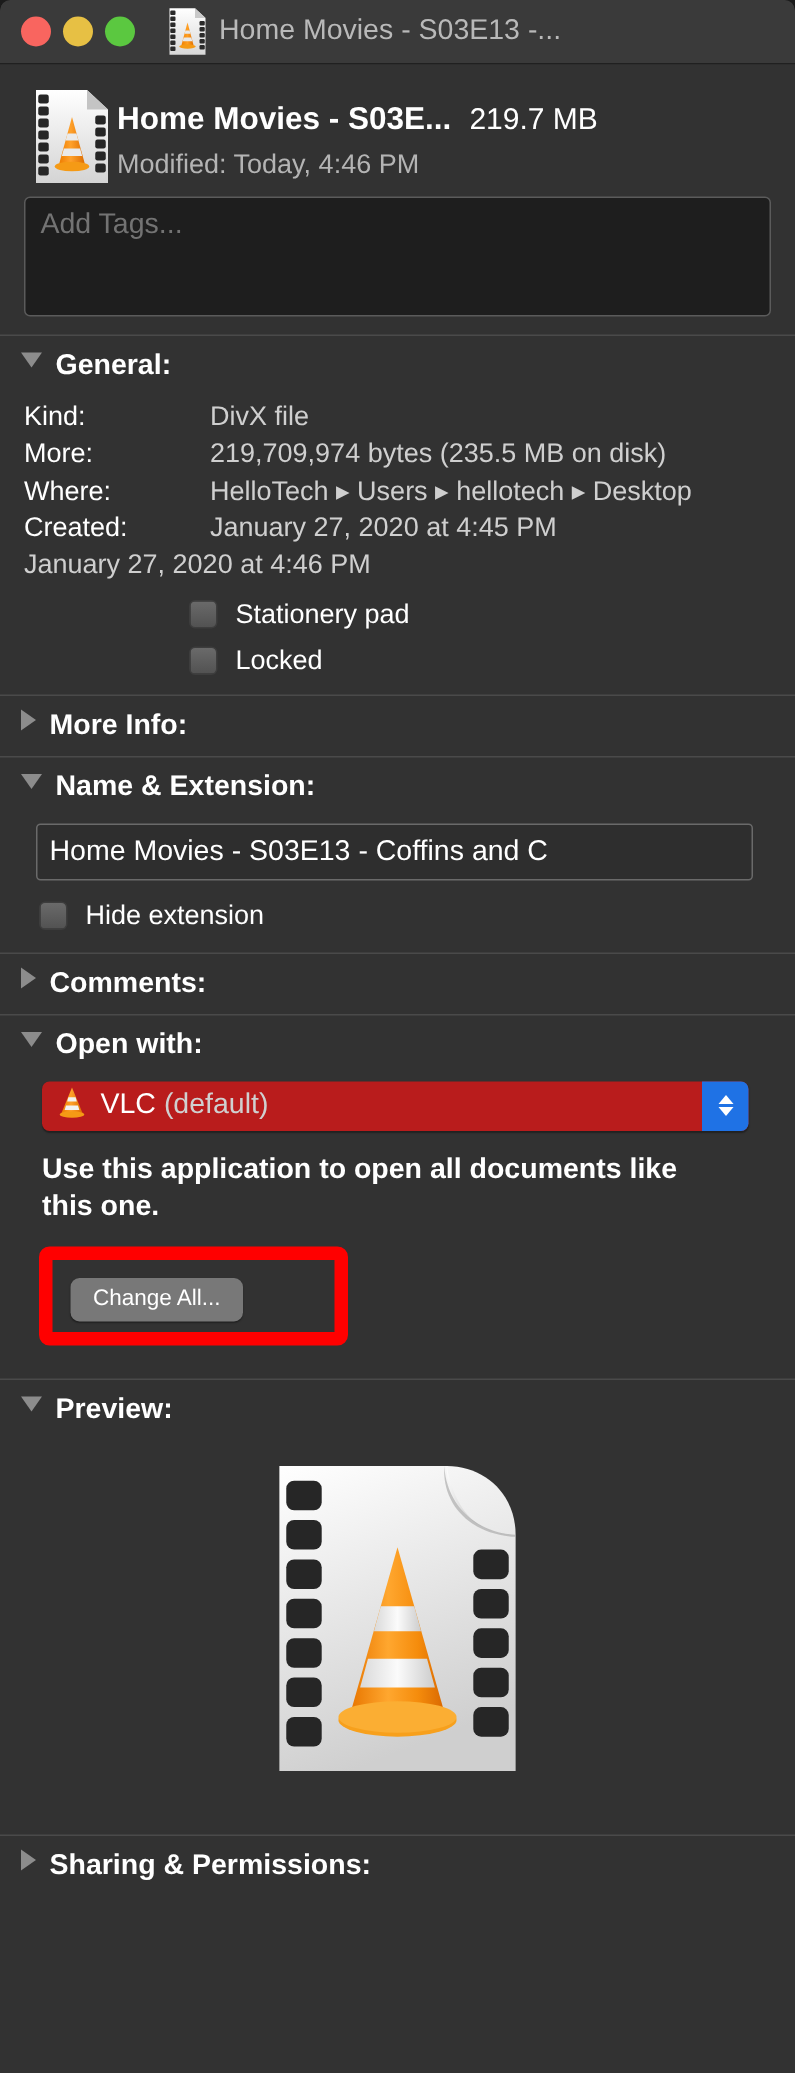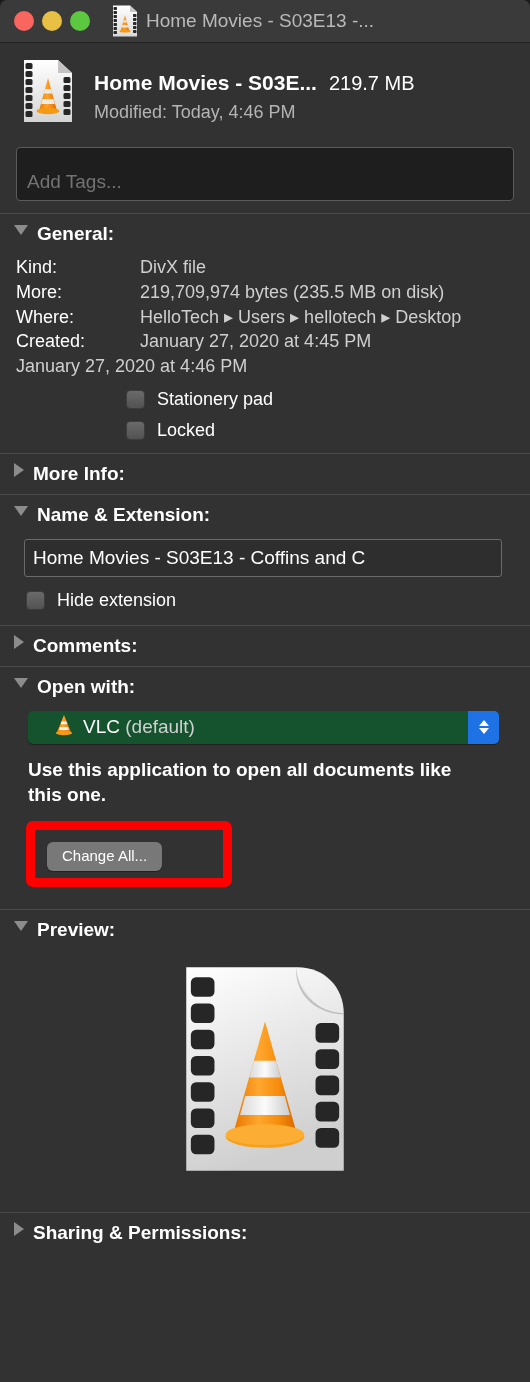--- a/index.html
+++ b/index.html
@@ -49,23 +49,23 @@
     font-weight: 400;
     white-space: nowrap;
   }
 
   
   .vlcdoc { display: block; }
 
   
   .header {
     display: flex;
-    align-items: flex-end;
-    padding: 16px 16px 24px 22px;
-    gap: 20px;
+    align-items: center;
+    padding: 16px 16px 8px 22px;
+    gap: 4px;
   }
   .header-info { padding-top: 6px; flex: 1; min-width: 0; }
   .header-line1 {
     display: flex; align-items: baseline; gap: 12px;
     white-space: nowrap;
   }
   .header-name {
     font-size: 21px; font-weight: bold; color: #ffffff;
   }
   .header-size {
@@ -73,25 +73,25 @@
   }
   .header-modified {
     margin-top: 7px;
     font-size: 18px;
     color: #b4b4b4;
   }
 
   
   .tags-wrap { padding: 0 16px 12px 16px; }
   .tags-box {
-    height: 54px;
+    height: 80px;
     background: #1e1e1e;
     border: 1px solid #5b5b5b;
     border-radius: 4px;
-    padding: 23px 10px;
+    padding: 7px 10px;
   }
   .tags-placeholder {
     font-size: 19px;
     color: #737373;
   }
 
   
   .divider { height: 1px; background: #4a4a4a; }
 
   .section-header {
@@ -177,25 +177,25 @@
     display: flex; align-items: center; gap: 12px;
     margin: 13px 0 2px 10px;
   }
 
   
   .popup {
     position: relative;
     height: 33px;
     margin: 2px 0 0 12px;
     width: 471px;
-    background: #14532d;
+    background: #b91c1c;
     border-radius: 5px;
     display: flex;
     align-items: center;
-    padding-left: 25px;
+    padding-left: 9px;
     gap: 8px;
     box-shadow: 0 1px 1px rgba(0,0,0,.35);
   }
   .popup-label { font-size: 19px; color: #ffffff; }
   .popup-label .muted { color: #d0d0d0; }
   .stepper {
     position: absolute;
     right: 0; top: 0;
     width: 31px; height: 33px;
     background: #1f72e5;

